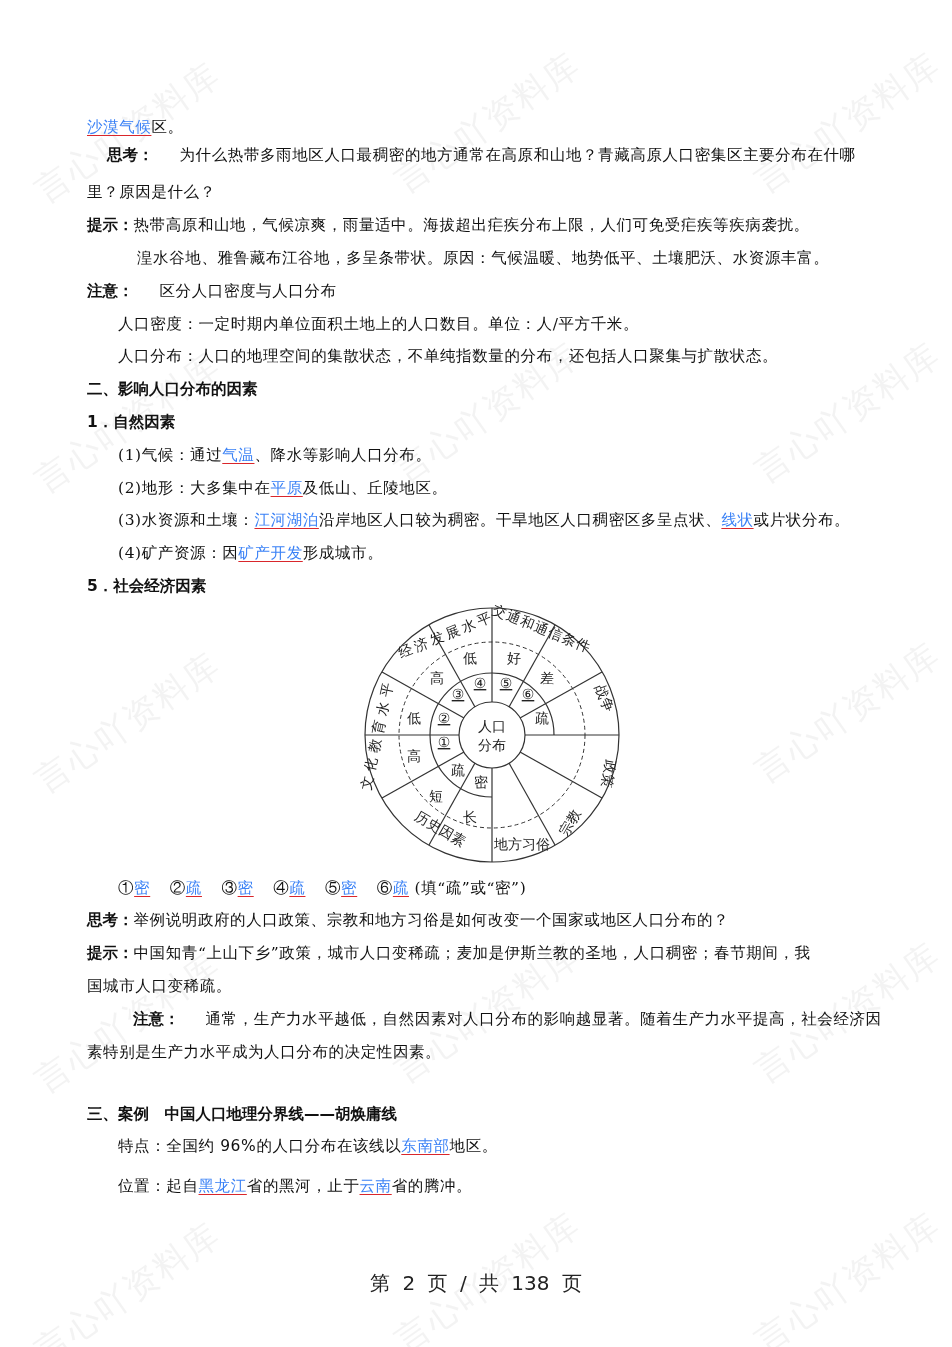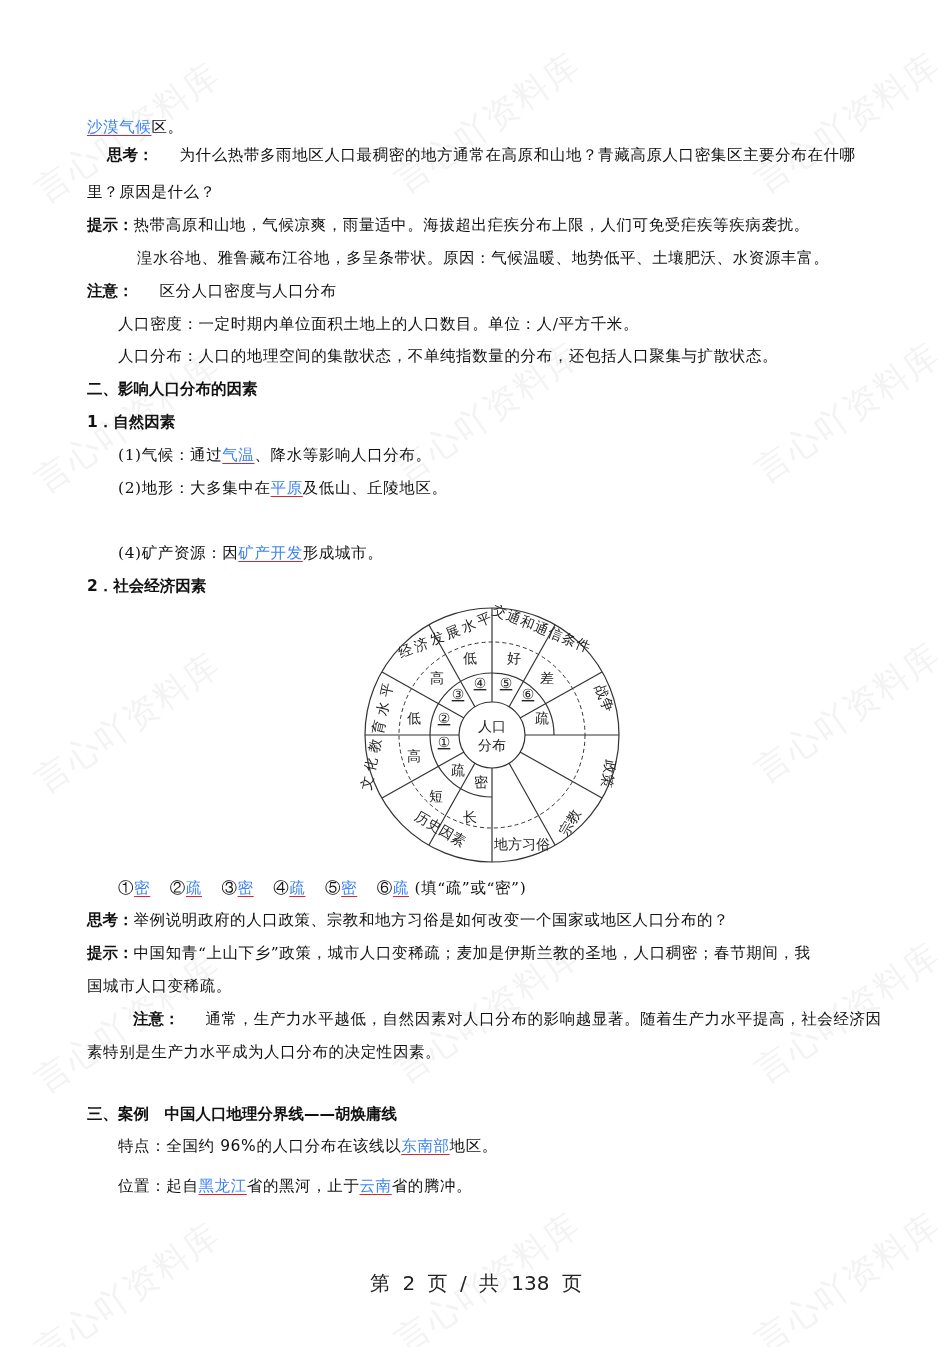--- a/index.html
+++ b/index.html
@@ -64,25 +64,28 @@
 
   <div class="line heading" style="top:379px;">二、影响人口分布的因素</div>
   <div class="line heading" style="top:412px;">1．自然因素</div>
 
   <div class="line ind1" style="top:445px;">
     <span>(1)气候：通过</span><span class="ans">气温</span><span>、降水等影响人口分布。</span>
   </div>
   <div class="line ind1" style="top:478px;">
     <span>(2)地形：大多集中在</span><span class="ans">平原</span><span>及低山、丘陵地区。</span>
   </div>
+  <div class="line ind1" style="top:510px;">
+    <span>(3)水资源和土壤：</span><span class="ans">江河湖泊</span><span>沿岸地区人口较为稠密。干旱地区人口稠密区多呈点状、</span><span class="ans">线状</span><span>或片状分布。</span>
+  </div>
   <div class="line ind1" style="top:543px;">
     <span>(4)矿产资源：因</span><span class="ans">矿产开发</span><span>形成城市。</span>
   </div>
 
-  <div class="line heading" style="top:576px;">2．社会经济因素</div>
+  <div class="line heading" style="top:576px;">5．社会经济因素</div>
 
   <div class="diagram">
     <svg width="265" height="265" viewBox="0 0 265 265">
       <g transform="translate(132,130)" stroke="#333" fill="none" stroke-width="1.2">
         <circle r="127"></circle>
         <circle r="93" stroke-dasharray="4,3" stroke-width="1"></circle>
         <circle r="33"></circle>
 
         <path d="M 62 0 A 62 62 0 1 0 0 62"></path>
 

